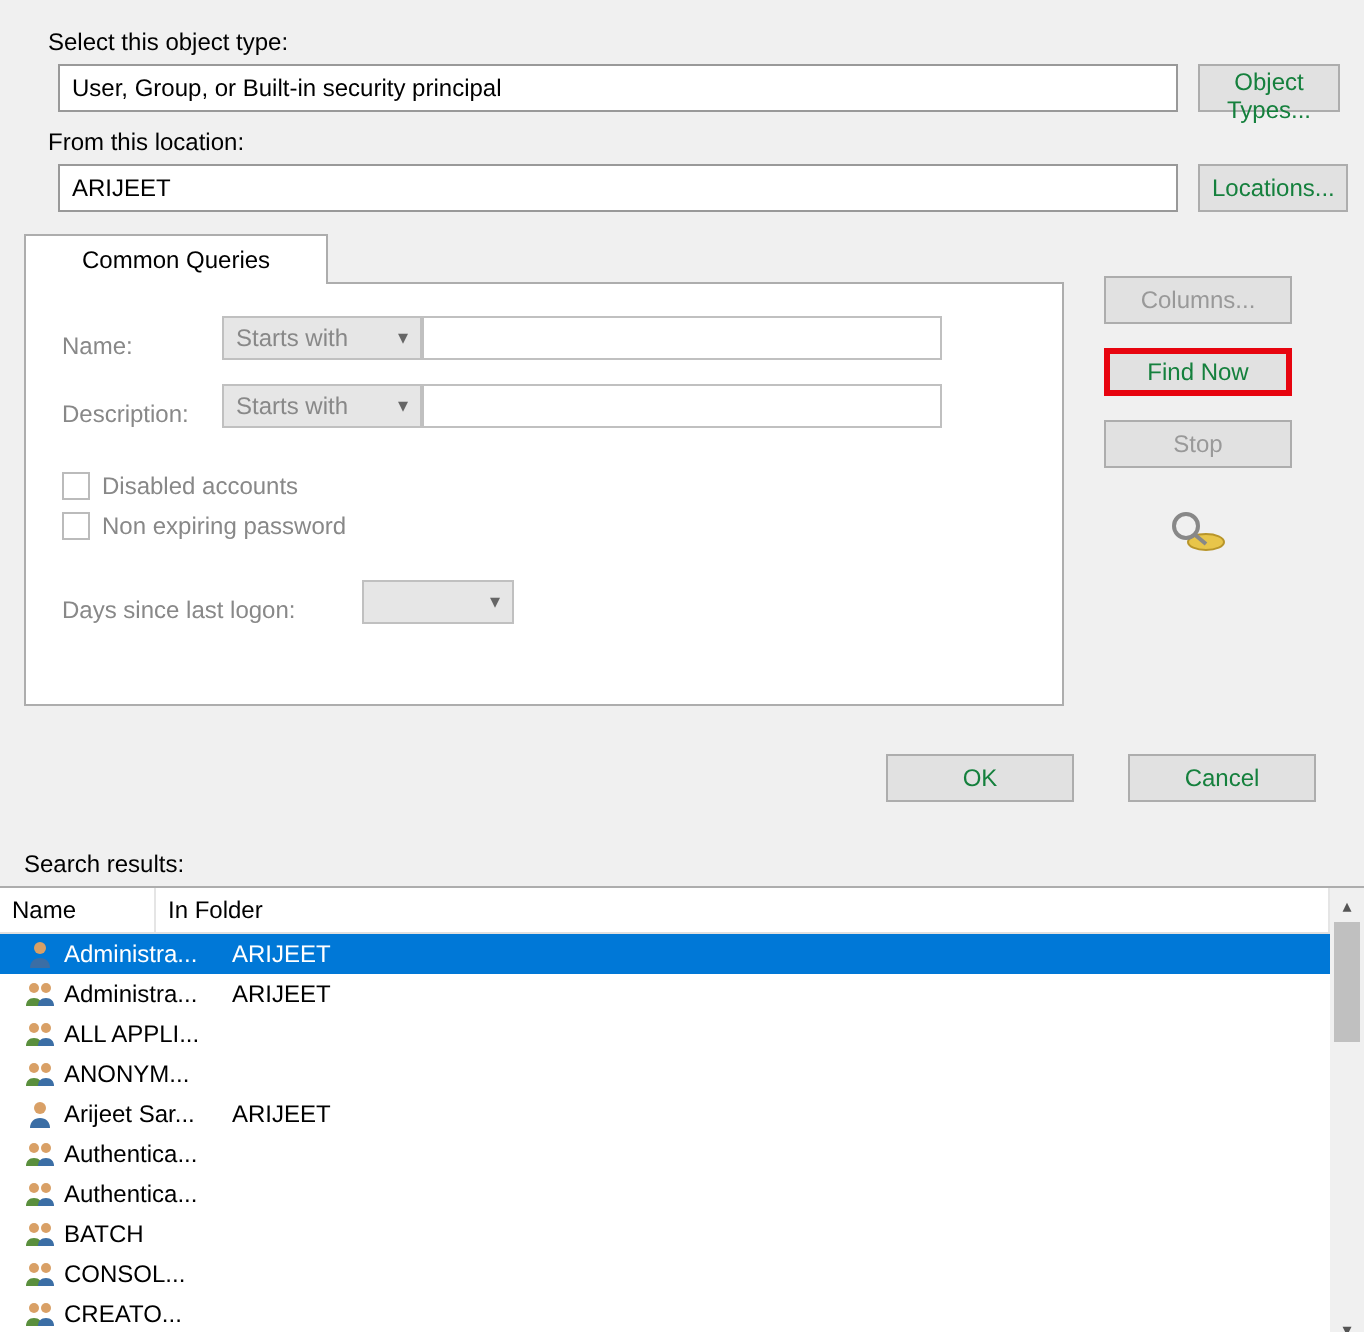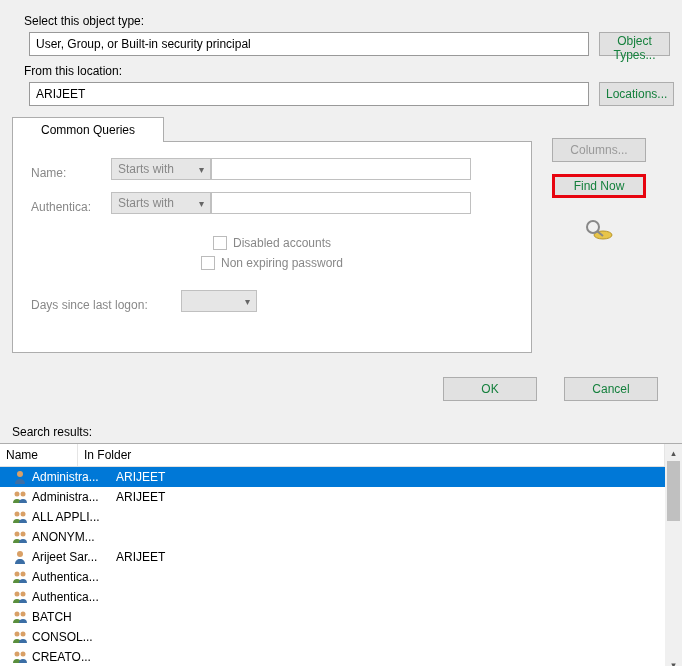--- a/index.html
+++ b/index.html
@@ -69,21 +69,21 @@
     padding: 0 6px;
     font-size: 12px;
   }
   .combo.disabled { color: #888; background: #e6e6e6; }
   .chev { font-size: 10px; color: #666; }
   .q-input {
     width: 260px; height: 22px;
     border: 1px solid #c0c0c0;
     background: #fff;
   }
-  .checkbox-row { display: flex; align-items: center; gap: 6px; margin-bottom: 6px; color: #888; justify-content: center; }
+  .checkbox-row { display: flex; align-items: center; gap: 6px; margin-bottom: 6px; color: #888; }
   .checkbox {
     width: 14px; height: 14px;
     border: 1px solid #bbb;
     background: #fff;
   }
   .right-buttons { display: flex; flex-direction: column; gap: 12px; width: 94px; margin-top: 22px; }
   .search-icon { align-self: center; margin-top: 8px; }
   .bottom-buttons { display: flex; justify-content: flex-end; gap: 27px; padding: 24px; }
   .results-label { padding: 0 12px 4px 12px; }
   .results-area { display: flex; }
@@ -155,21 +155,21 @@
       <div class="tab-body">
         <div class="q-row">
           <div class="q-label">Name:</div>
           <div class="combo disabled">
             <span>Starts with</span>
             <span class="chev">▾</span>
           </div>
           <input class="q-input" style="">
         </div>
         <div class="q-row">
-          <div class="q-label">Authentica:</div>
+          <div class="q-label">Description:</div>
           <div class="combo disabled">
             <span>Starts with</span>
             <span class="chev">▾</span>
           </div>
           <input class="q-input" style="">
         </div>
         <div style="height:10px"></div>
         <div class="checkbox-row">
           <div class="checkbox"></div>
           <span>Disabled accounts</span>
@@ -185,20 +185,21 @@
             <span></span>
             <span class="chev">▾</span>
           </div>
         </div>
       </div>
     </div>
 
     <div class="right-buttons">
       <button class="btn" disabled="">Columns...</button>
       <button class="btn highlighted">Find Now</button>
+      <button class="btn" disabled="">Stop</button>
       <div class="search-icon">
         <svg width="32" height="24" viewBox="0 0 32 24">
           <ellipse cx="20" cy="17" rx="9" ry="4" fill="#e8c54a" stroke="#b8952a"></ellipse>
           <circle cx="10" cy="9" r="6" fill="none" stroke="#888" stroke-width="2"></circle>
           <line x1="14" y1="13" x2="20" y2="18" stroke="#888" stroke-width="2"></line>
         </svg>
       </div>
     </div>
   </div>
 </div>

